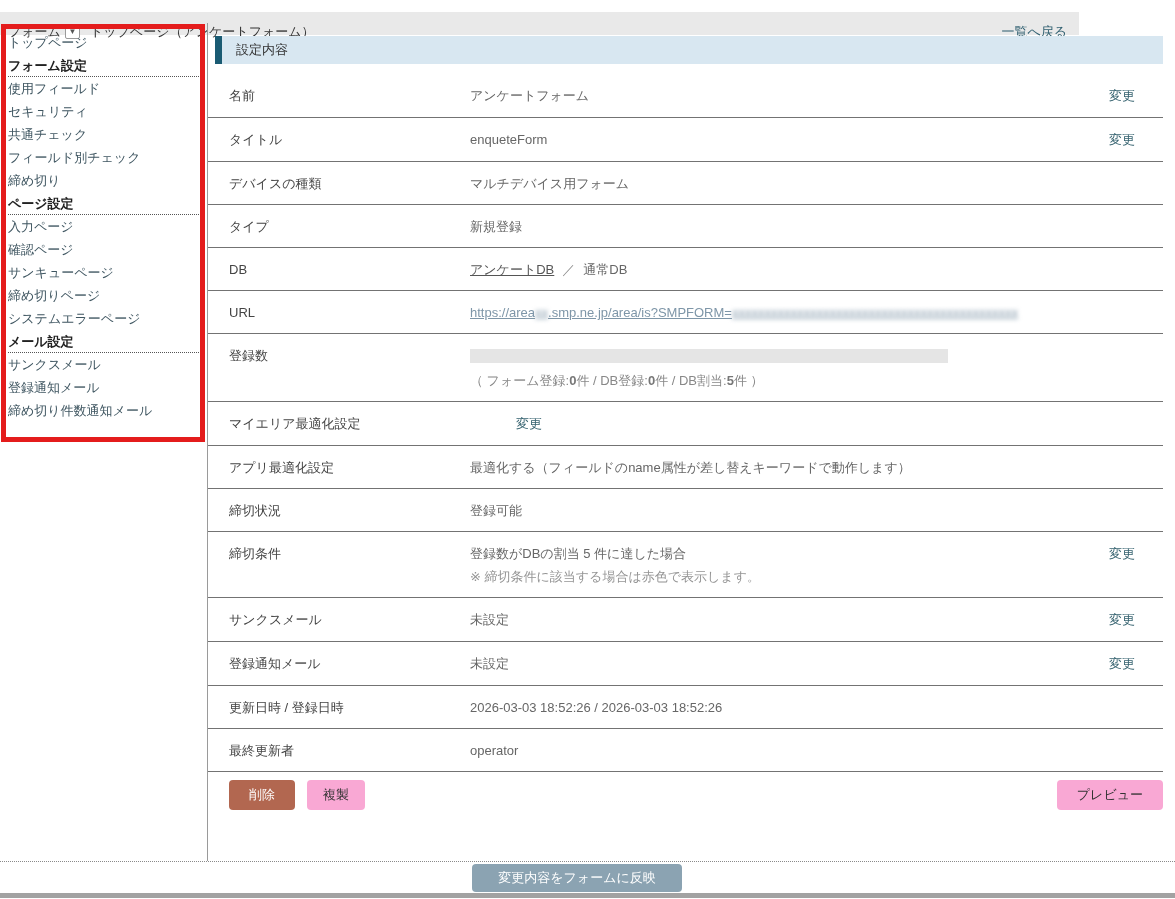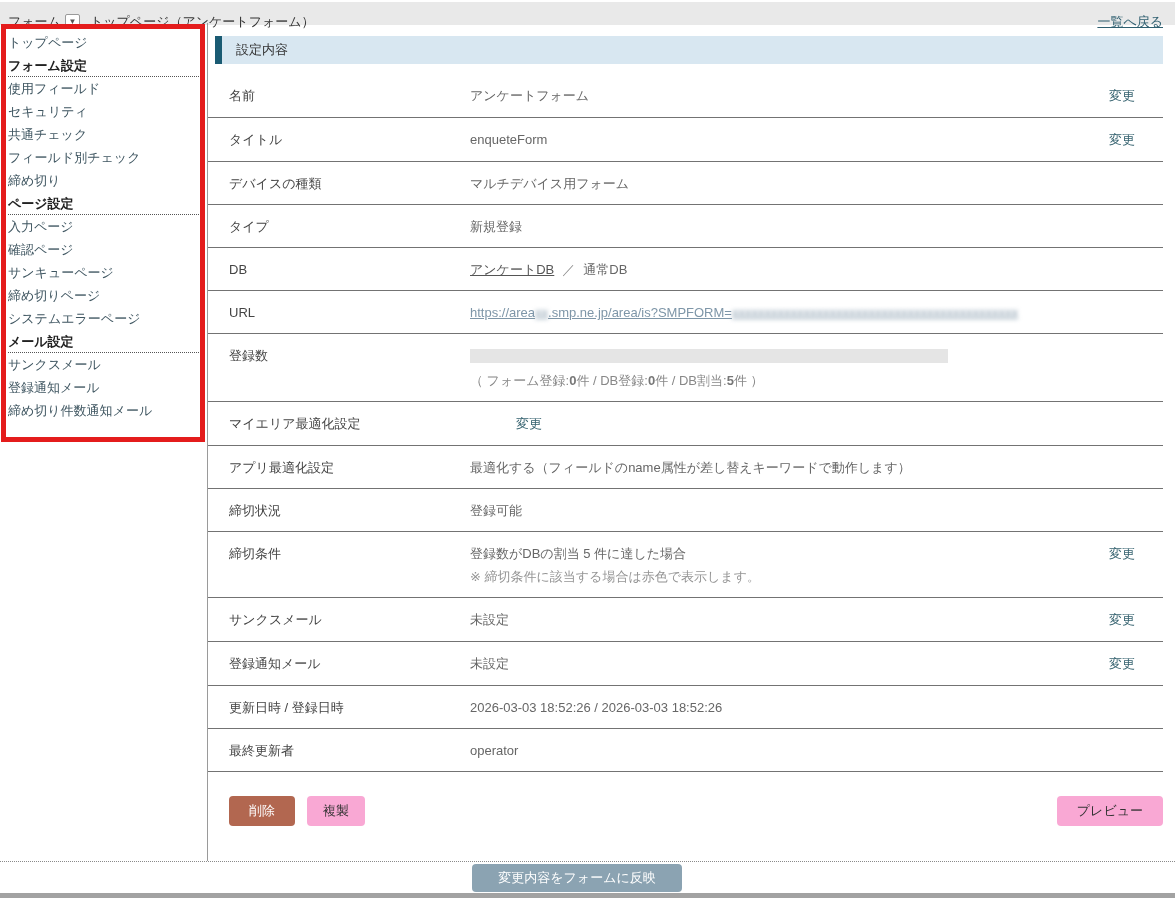--- a/index.html
+++ b/index.html
@@ -1,20 +1,20 @@
 <!DOCTYPE html>
 <html><head>
 <meta charset="utf-8">
 <style>
   * { margin:0; padding:0; box-sizing:border-box; }
   html,body { width:1175px; height:899px; background:#fff; overflow:hidden; }
   body { font-family:"Liberation Sans","DejaVu Sans",sans-serif; color:#333; font-size:13px; position:relative; }
 
   
-  .topbar { position:absolute; left:0; top:2px; width:1175px; height:23px; background:#e9e9e9;
+  .topbar { position:absolute; left:0; top:12px; width:1079px; height:23px; background:#e9e9e9;
             display:flex; align-items:center; padding:16px 12px 0 8px; }
   .topbar .menu-label { color:#333; margin-right:4px; }
   .dd-btn { width:15px; height:15px; background:#fff; border:1px solid #9a9a9a; border-radius:2px;
             display:inline-flex; align-items:center; justify-content:center; font-size:8px; color:#555; margin-right:10px; cursor:pointer; }
   .topbar .page-title { color:#333; }
   .topbar .back-link { margin-left:auto; color:#2f5f70; text-decoration:underline; cursor:pointer; }
 
   
   .sidebar { position:absolute; left:0; top:23px; width:207px; }
   .sidebar-list { padding:8px 0 0 8px; }
@@ -42,21 +42,21 @@
   .val-link { color:#555; text-decoration:underline; cursor:pointer; }
   .sep-slash { color:#888; margin:0 8px; }
   .url-link { color:#7e96a8; text-decoration:underline; cursor:pointer; word-break:break-all; }
   .redacted { filter:blur(2px); color:#8096a8; }
   .progress-bar { width:478px; height:14px; background:#e5e5e5; margin:2px 0 9px 0; }
   .count-note { color:#888; }
   .count-note b { color:#777; }
   .note-line { color:#949494; margin-top:6px; }
   .note-line .note-link { color:#666; text-decoration:underline; cursor:pointer; }
 
-  .actions { margin:24px 12px 0 21px; display:flex; align-items:center; }
+  .actions { margin:8px 12px 0 21px; display:flex; align-items:center; }
   .btn { border:none; border-radius:4px; font-size:13px; font-family:inherit; cursor:pointer; }
   .btn-delete { background:#b26750; color:#fff; padding:6px 20px; margin-right:12px; }
   .btn-gray { background:#f9a8d4; color:#333; padding:6px 16px; }
   .btn-preview { margin-left:auto; padding:6px 20px; }
 
   
   .footer-sep { position:absolute; left:0; top:861px; width:1175px; border-top:1px dotted #8a8a8a; }
   .footer { position:absolute; left:0; top:862px; width:1154px; height:31px; display:flex; align-items:center; justify-content:center; }
   .btn-apply { background:#8ba3b2; color:#fff; padding:5px 26px; border:none; border-radius:4px; font-size:13px; font-family:inherit; cursor:pointer; }
   .bottom-bar { position:absolute; left:0; top:893px; width:1175px; height:5px; background:#a2a2a2; }

